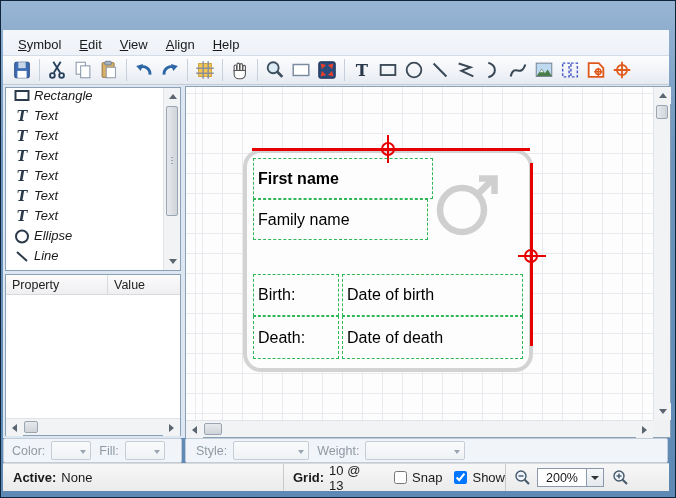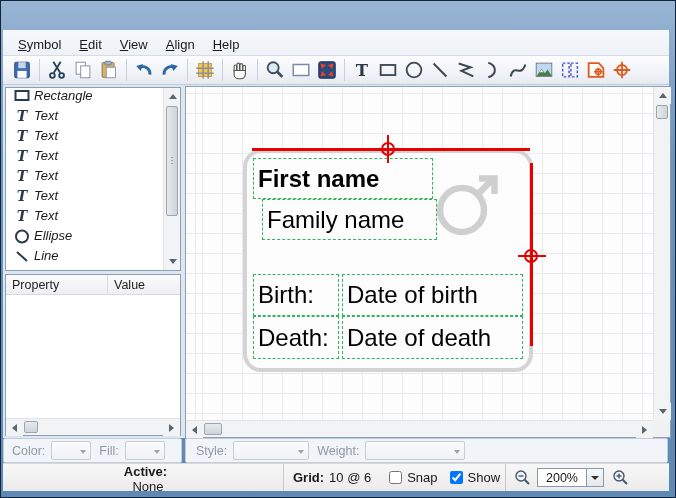--- a/index.html
+++ b/index.html
@@ -97,21 +97,21 @@
     background-position:16px 6px; }
   .sb-corner { position:absolute; right:0; bottom:0; width:17px; height:17px; background:#f0f1f3; }
 
   
   .symbol-rect { position:absolute; left:57px; top:62px; width:290px; height:223px;
     border:4px solid #d3d3d3; border-radius:18px; background:#fdfdfe; }
   .redline { position:absolute; background:#e60000; }
   .marker-ring { position:absolute; width:14px; height:14px; border:2px solid #e60000;
     border-radius:50%; background:transparent; }
   .gbox { position:absolute; border:1px dashed #2fb757; display:flex; align-items:center;
-    padding-left:4px; font-size:24px; color:#000; white-space:nowrap; overflow:hidden; }
+    padding-left:4px; font-size:16px; color:#000; white-space:nowrap; overflow:hidden; }
   .gbox.bold { font-weight:bold; }
 
   
   .format-box { position:absolute; top:438px; height:25px; background:#f1f5f9;
     border:1px solid #c3cdd9; border-radius:2px; display:flex; align-items:center; }
   .fb-left { left:3px; width:179px; }
   .fb-right { left:185px; width:483px; }
   .fb-label { color:#8e99a5; font-size:12.5px; margin:0 6px 0 8px; }
   .combo { height:19px; background:linear-gradient(180deg,#fafbfc,#eff2f5);
     border:1px solid #c6cdd6; border-radius:2px; position:relative; }
@@ -410,21 +410,21 @@
 
         <div class="redline" style="left:66px; top:61px; width:278px; height:3px;"></div>
         <div class="redline" style="left:344px; top:76px; width:3px; height:183px;"></div>
 
         <div class="redline" style="left:201px; top:48px; width:2px; height:28px;"></div>
         <div class="marker-ring" style="left:195px; top:55px;"></div>
         <div class="redline" style="left:332px; top:168px; width:28px; height:2px;"></div>
         <div class="marker-ring" style="left:338px; top:162px;"></div>
 
         <div class="gbox bold" style="left:67px; top:71px; width:180px; height:41px;">First name</div>
-        <div class="gbox" style="left:76px; top:112px; width:175px; height:41px;">Family name</div>
+        <div class="gbox" style="left:67px; top:112px; width:175px; height:41px;">Family name</div>
         <div class="gbox" style="left:67px; top:187px; width:86px; height:42px;">Birth:</div>
         <div class="gbox" style="left:156px; top:187px; width:181px; height:42px;">Date of birth</div>
         <div class="gbox" style="left:67px; top:229px; width:86px; height:43px;">Death:</div>
         <div class="gbox" style="left:156px; top:229px; width:181px; height:43px;">Date of death</div>
 
         <svg style="position:absolute; left:246px; top:82px;" width="72" height="72" viewBox="0 0 72 72">
           <circle cx="30" cy="41" r="22" fill="none" stroke="#cfcfcf" stroke-width="6.5"></circle>
           <line x1="46" y1="25" x2="60" y2="11" stroke="#cfcfcf" stroke-width="6.5"></line>
           <polyline points="47,9.5 62.5,9.5 62.5,25" fill="none" stroke="#cfcfcf" stroke-width="6.5"></polyline>
         </svg>
@@ -467,28 +467,28 @@
     <div class="combo" style="width:76px;">
         <div class="carr"></div>
       </div>
     <span class="fb-label" style="">Weight:</span>
     <div class="combo" style="width:100px;">
         <div class="carr"></div>
       </div>
   </div>
 
   <div class="statusbar">
-    <div class="sb-sec" style="width:280px; padding-left:10px;flex-direction:column;">
+    <div class="sb-sec" style="width:280px; padding-left:10px;">
       <span class="b">Active:</span>
       <span>None</span>
     </div>
     <div class="sb-sep"></div>
     <div class="sb-sec" style="width:221px; padding-left:9px;">
       <span class="b">Grid:</span>
-      <span>10 @ 6</span>
+      <span>10 @ 13</span>
       <label class="cb-row">
         <input type="checkbox" style="">
         <span>Snap</span>
       </label>
       <label class="cb-row" style="margin-left:12px;">
         <input type="checkbox" checked="" style="">
         <span>Show</span>
       </label>
     </div>
     <div class="sb-sep"></div>

